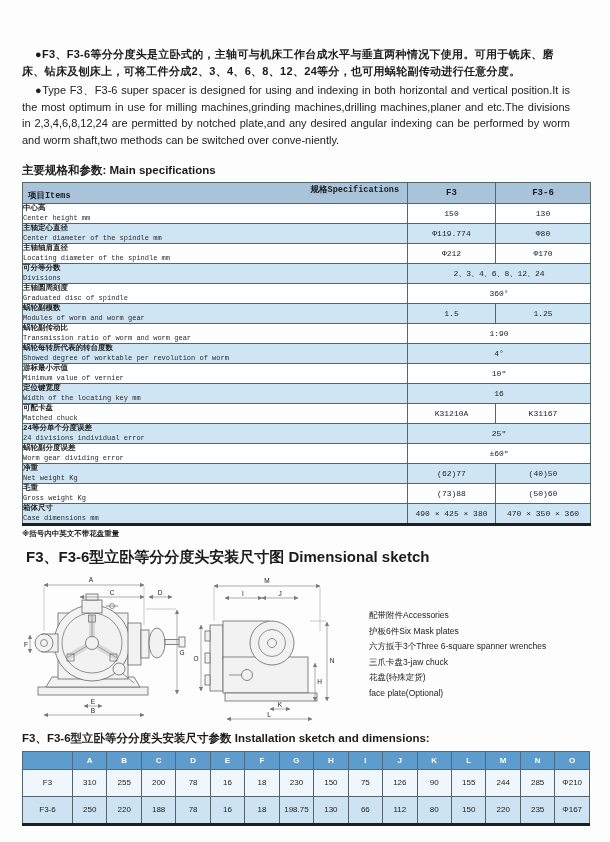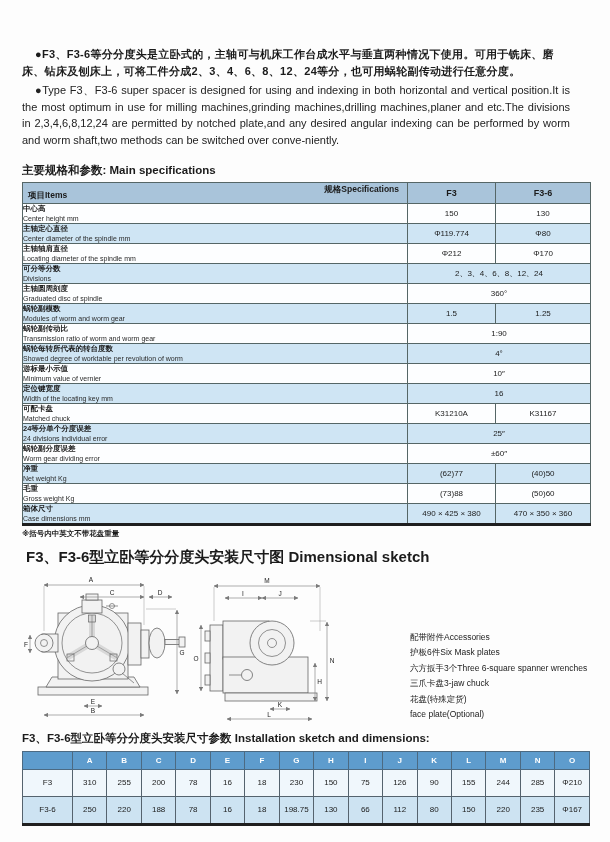--- a/index.html
+++ b/index.html
@@ -7,35 +7,35 @@
     width:610px;height:842px;background:#fdfdfd;margin:0 auto;position:relative;
     font-family:"Liberation Sans","DejaVu Sans",sans-serif;color:#1b1b1b;
     box-sizing:border-box;padding:46px 12px 0 22px;overflow:hidden;
   }
   .para{margin:0;width:548px;}
   .para.cn{font-size:11px;font-weight:bold;line-height:17px;text-indent:13px;letter-spacing:.3px;}
   .para.en{font-size:11px;line-height:16.5px;text-indent:13px;text-align:justify;margin-top:2px;color:#222;}
   .h1{font-size:11.5px;font-weight:bold;margin:15px 0 4px;}
   table.spec{width:568px;border-collapse:collapse;table-layout:fixed;
     border:1px solid #3c3c3c;border-bottom:3px solid #1f1f1f;}
-  table.spec th,table.spec td{border:1px solid #566;padding:0;}
+  table.spec th,table.spec td{border:1px solid #566;padding:0;font-family:Liberation Mono, monospace;}
   table.spec thead th{background:#a9c4da;height:20px;font-size:9px;font-weight:bold;}
   th.diag{position:relative;background-color:#a9c4da;
     background-image:linear-gradient(to right top,transparent calc(50% - .6px),#4a5a66 calc(50% - .6px),#4a5a66 calc(50% + .6px),transparent calc(50% + .6px));}
   th.diag .spec-label{position:absolute;top:1px;right:8px;font-size:8.5px;font-weight:bold;}
   th.diag .items-label{position:absolute;bottom:1px;left:5px;font-size:8.5px;font-weight:bold;}
   table.spec tbody tr{height:20px;background:#fdfeff;}
   table.spec tbody tr:nth-child(even){background:#cfe5f4;}
   td.item-cell{padding:1px 2px 1px 5px;vertical-align:middle;}
   td.item-cell .cn{font-size:7.5px;font-weight:bold;line-height:9.5px;}
   td.item-cell .en{font-size:7px;line-height:9px;color:#2a2a2a;}
   td.val{text-align:center;font-size:8px;vertical-align:middle;}
   .footnote{font-size:7.5px;font-weight:bold;margin:3px 0 0;}
   .h2{font-size:15px;font-weight:bold;margin:9px 4px 6px;}
-  .sketch-row{display:flex;align-items:flex-end;gap:41px;}
+  .sketch-row{display:flex;align-items:center;}
   .sketch-svg{flex:0 0 auto;}
   .accessories{margin-left:12px;margin-top:14px;font-size:8.5px;line-height:15.5px;color:#222;}
   .h3{font-size:11.5px;font-weight:bold;margin:8px 0 5px;}
   table.dim{width:568px;border-collapse:collapse;table-layout:fixed;
     border:1px solid #333;border-bottom:3px solid #1f1f1f;}
   table.dim th,table.dim td{border:1px solid #4c6a82;}
   table.dim thead th{background:#5e9ccd;color:#fff;font-size:8px;font-weight:bold;height:15px;}
   table.dim tbody td{font-size:8px;text-align:center;height:24px;color:#1b1b1b;border-color:#55636e;}
   table.dim tbody tr:nth-child(1){background:#f0f7fc;}
   table.dim tbody tr:nth-child(2){background:#cde3f2;}

